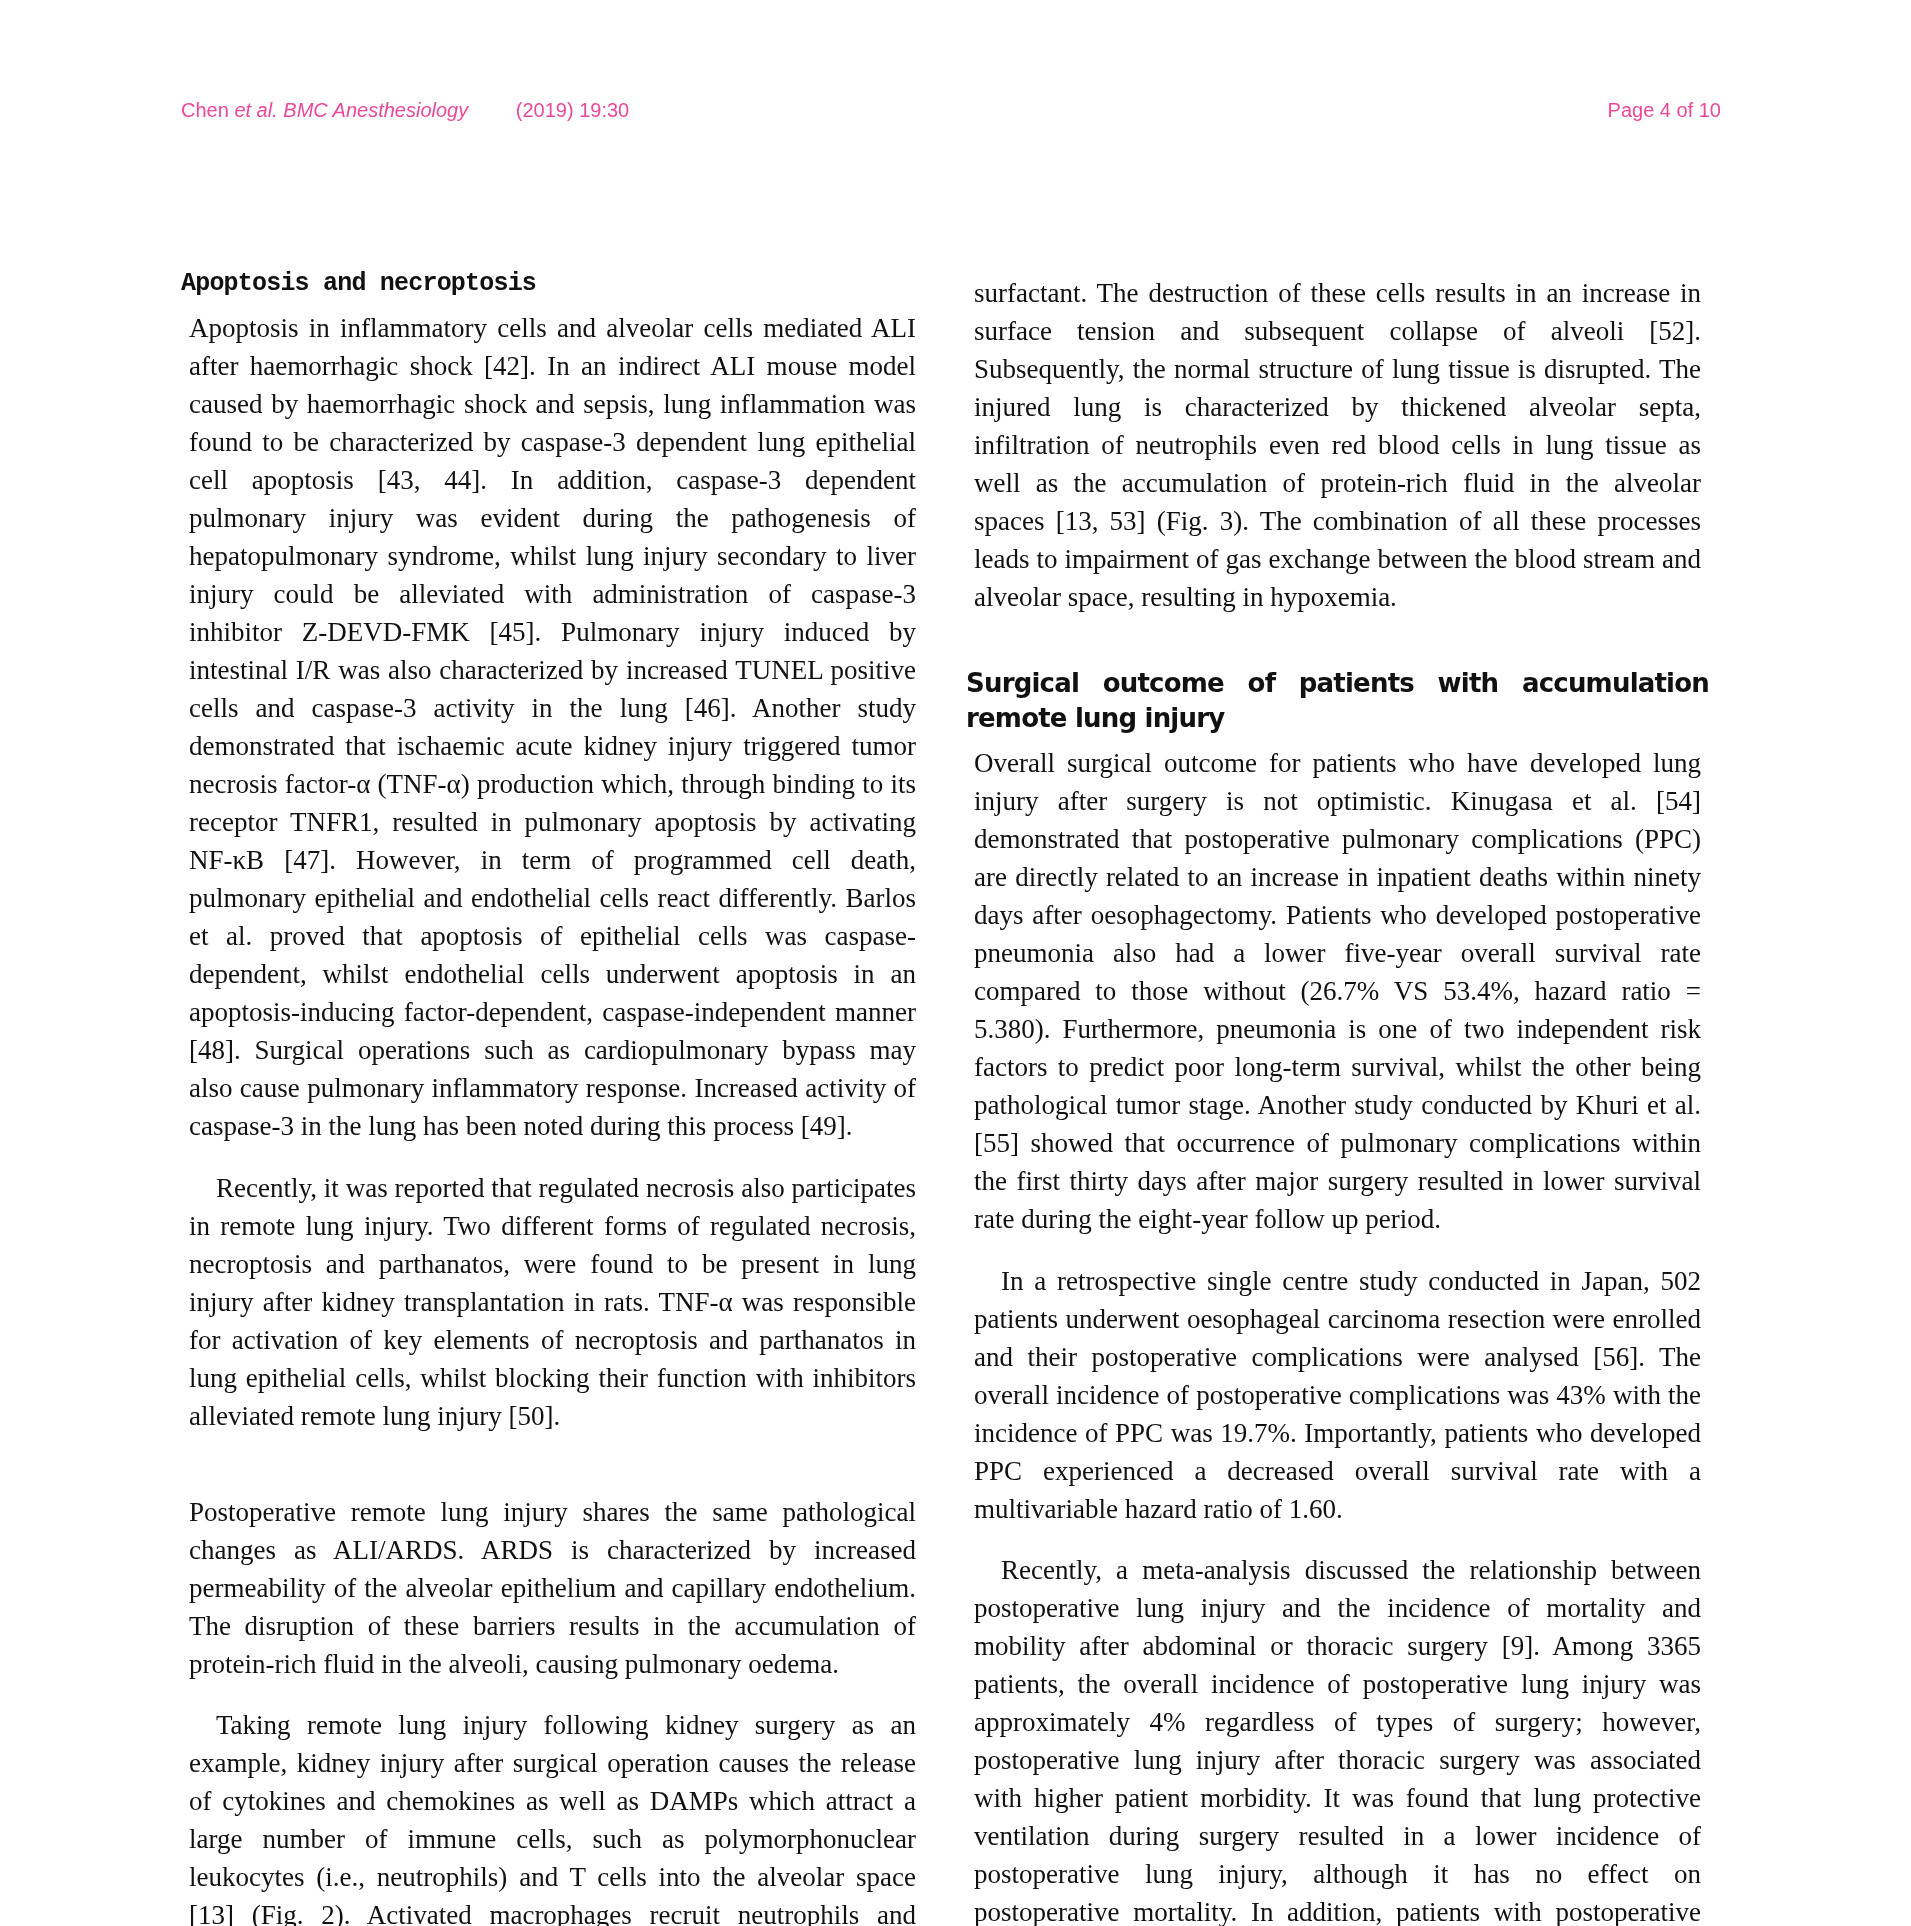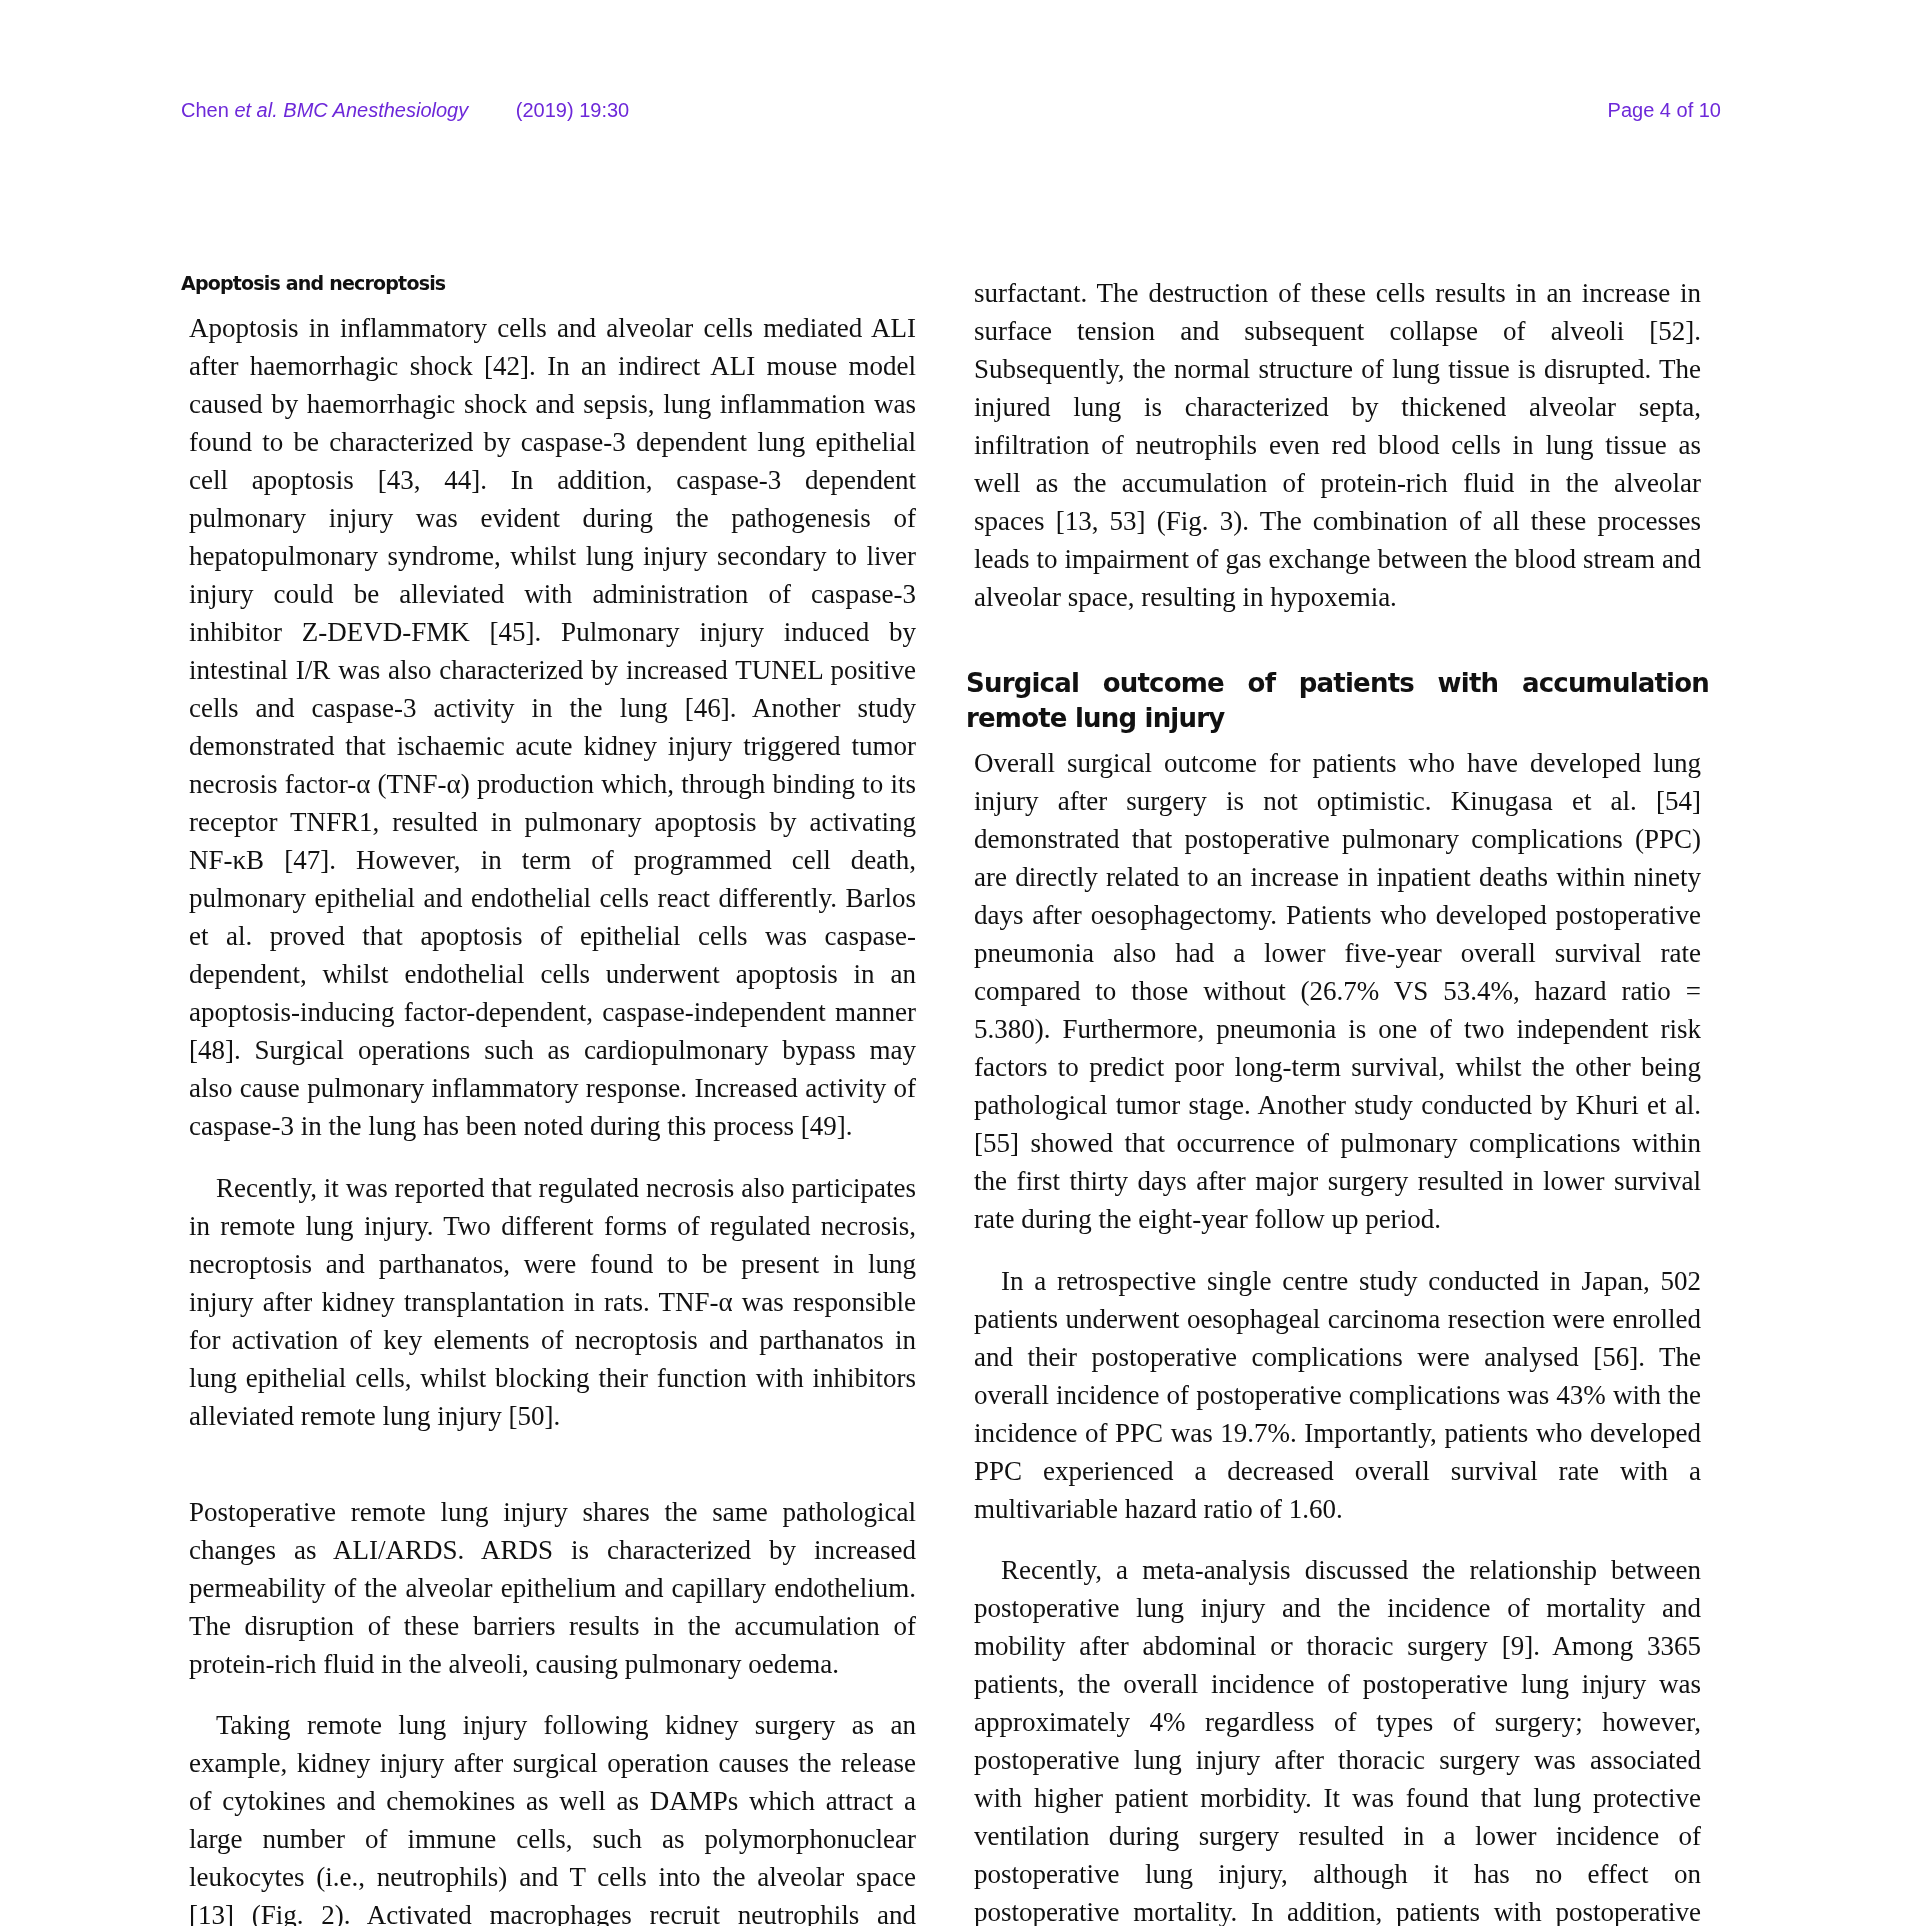--- a/index.html
+++ b/index.html
@@ -1,29 +1,29 @@
 <!DOCTYPE html>
 <html style="font-size:6.2px"><head>
 <meta charset="utf-8">
 <style>
   html, body { margin: 0; padding: 0; background: #ffffff; }
   body { width: 1911px; height: 2539px; position: relative; overflow: hidden; color: #111; }
   .header { position: absolute; top: 99px; left: 181px; right: 181px; height: 31px;
-            font-family: "Liberation Sans", sans-serif; font-size: 20px; color: #6d28d9; }
+            font-family: "Liberation Sans", sans-serif; font-size: 20px; color: #ec4899; }
   .header .left { position: absolute; left: 0; top: 0; }
   .header .left .year { margin-left: 42px; }
   .header .right { position: absolute; right: 9px; top: 0; }
   .col { position: absolute; top: 266px; width: 743px;
          font-family: "Liberation Serif", serif; font-size: 27px; line-height: 38px;
          text-align: justify; hyphens: auto; }
   .col.left { left: 181px; }
   .col.right { left: 966px; top: 266px; }
   h3 { font-family: "DejaVu Sans", sans-serif; font-weight: bold; font-size: 26px; line-height: 35px;
        margin: 0; letter-spacing: -0.8px; }
-  h3.sub { font-size: 19px; }
+  h3.sub { font-size: 25px; font-family: Liberation Mono, monospace; }
   p { margin: 8px; }
   p.indent { text-indent: 27px; }
   .gap-sm { height: 7.7px; }
   .gap-lg { height: 42px; }
 </style>
 </head>
 <body>
 
 <div class="header">
   <div class="left">

